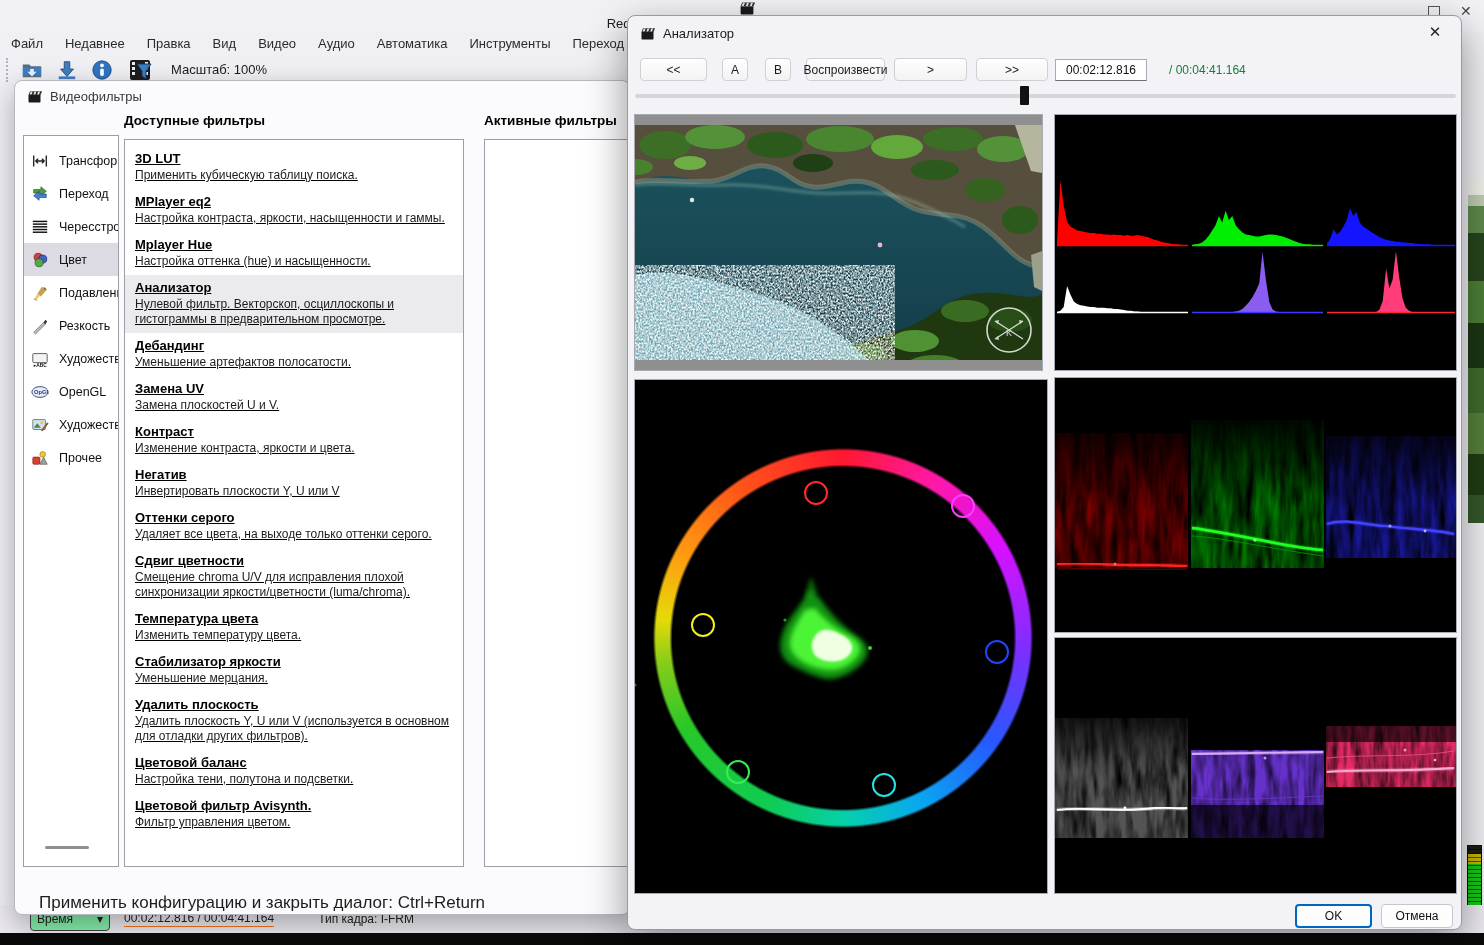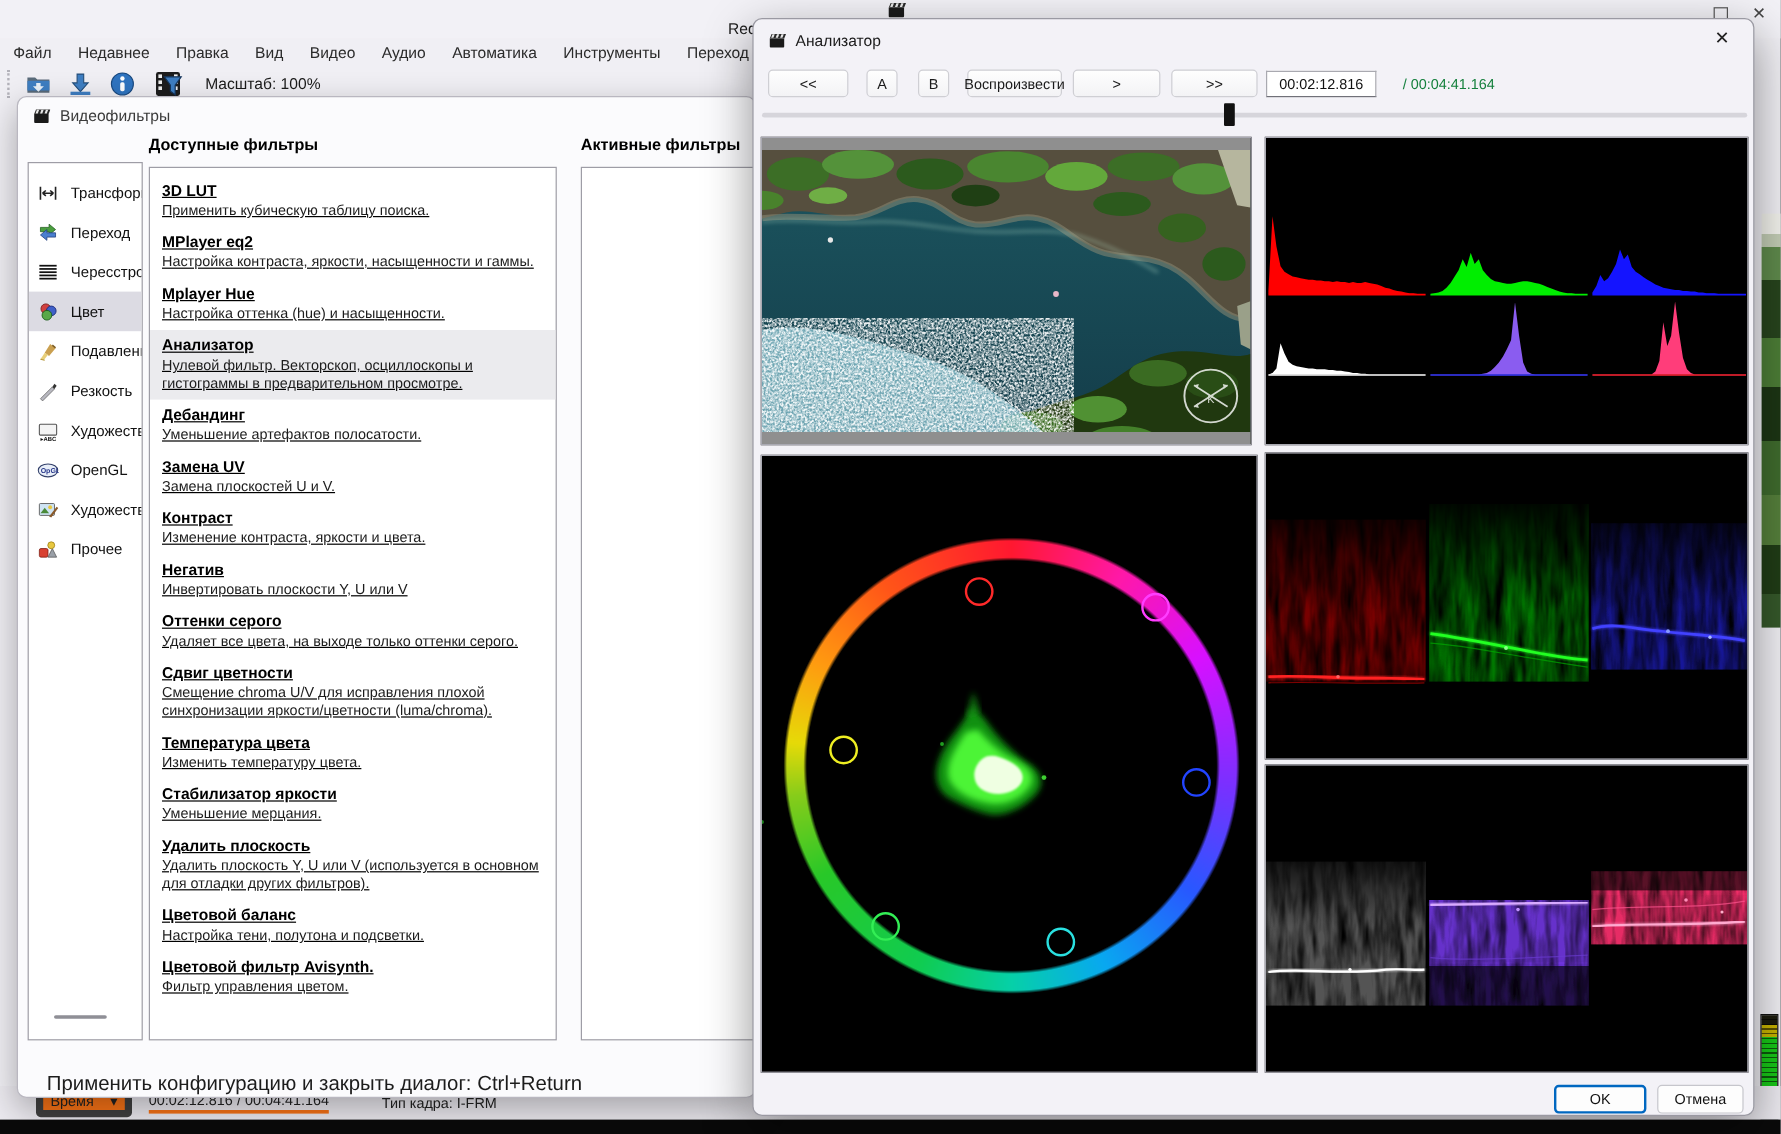--- a/index.html
+++ b/index.html
@@ -20,22 +20,22 @@
   .tb-icon{width:26px;height:24px;margin-left:9px;display:flex;align-items:center;justify-content:center;}
   #zoom-label{margin-left:16px;font-size:13px;color:#1b1b1b;}
 
   
   #strip-video{position:absolute;left:1468px;top:178px;width:16px;height:345px;
     background:linear-gradient(180deg,#f2f2ec 0 5%,#c2ccb4 5% 8%,#5f8a4c 8% 16%,#27441d 16% 30%,#4c7d36 30% 42%,#1c3514 42% 55%,#3f6b2d 55% 68%,#557f3b 68% 80%,#203c16 80% 92%,#35582a 92% 100%);}
   #vu-meter{position:absolute;left:1467px;top:845px;width:15px;height:88px;border:1px solid #111;
     background:linear-gradient(180deg,#1c1c0e 0 8px,#c8b400 8px 18px,#18c818 18px 100%);}
   #vu-meter:after{content:"";position:absolute;inset:0;background:repeating-linear-gradient(180deg,transparent 0 3px,rgba(0,0,0,.55) 3px 4px);}
   #main-statusbar{position:absolute;left:0;top:905px;width:1484px;height:28px;background:#eceaf0;display:flex;align-items:center;}
-  #time-combo{margin-left:30px;width:80px;height:23px;border:6px solid #404040;border-radius:4px;background:#f97316;font-size:12px;color:#222;display:flex;align-items:flex-end;padding:0 6px;justify-content:space-between;}
-  #status-time{margin-left:14px;font-size:12px;color:#222;border-bottom:3px solid #f97316;padding-bottom:1px;}
+  #time-combo{margin-left:30px;width:80px;height:23px;border:1px solid #404040;border-radius:4px;background:#86efac;font-size:12px;color:#222;display:flex;align-items:center;padding:0 6px;justify-content:space-between;}
+  #status-time{margin-left:14px;font-size:12px;color:#222;border-bottom:1px solid #f97316;padding-bottom:1px;}
   #status-frametype{margin-left:44px;font-size:12px;color:#222;}
   #bottom-black{position:absolute;left:0;top:933px;width:1484px;height:12px;background:#0a0a0a;}
 
   
   #filters-dialog{position:absolute;left:14px;top:80px;width:616px;height:835px;background:#fbfbfd;border:1px solid #b9b7c0;border-radius:8px;box-shadow:0 10px 28px rgba(0,0,0,.3);}
   #fd-titlebar{position:absolute;left:0;top:0;width:100%;height:30px;display:flex;align-items:center;}
   #fd-title{margin-left:8px;font-size:13px;color:#3a3a3a;}
   .col-header{position:absolute;top:32px;font-size:13.5px;font-weight:700;color:#000;}
   #avail-header{left:109px;}
   #active-header{left:469px;}

